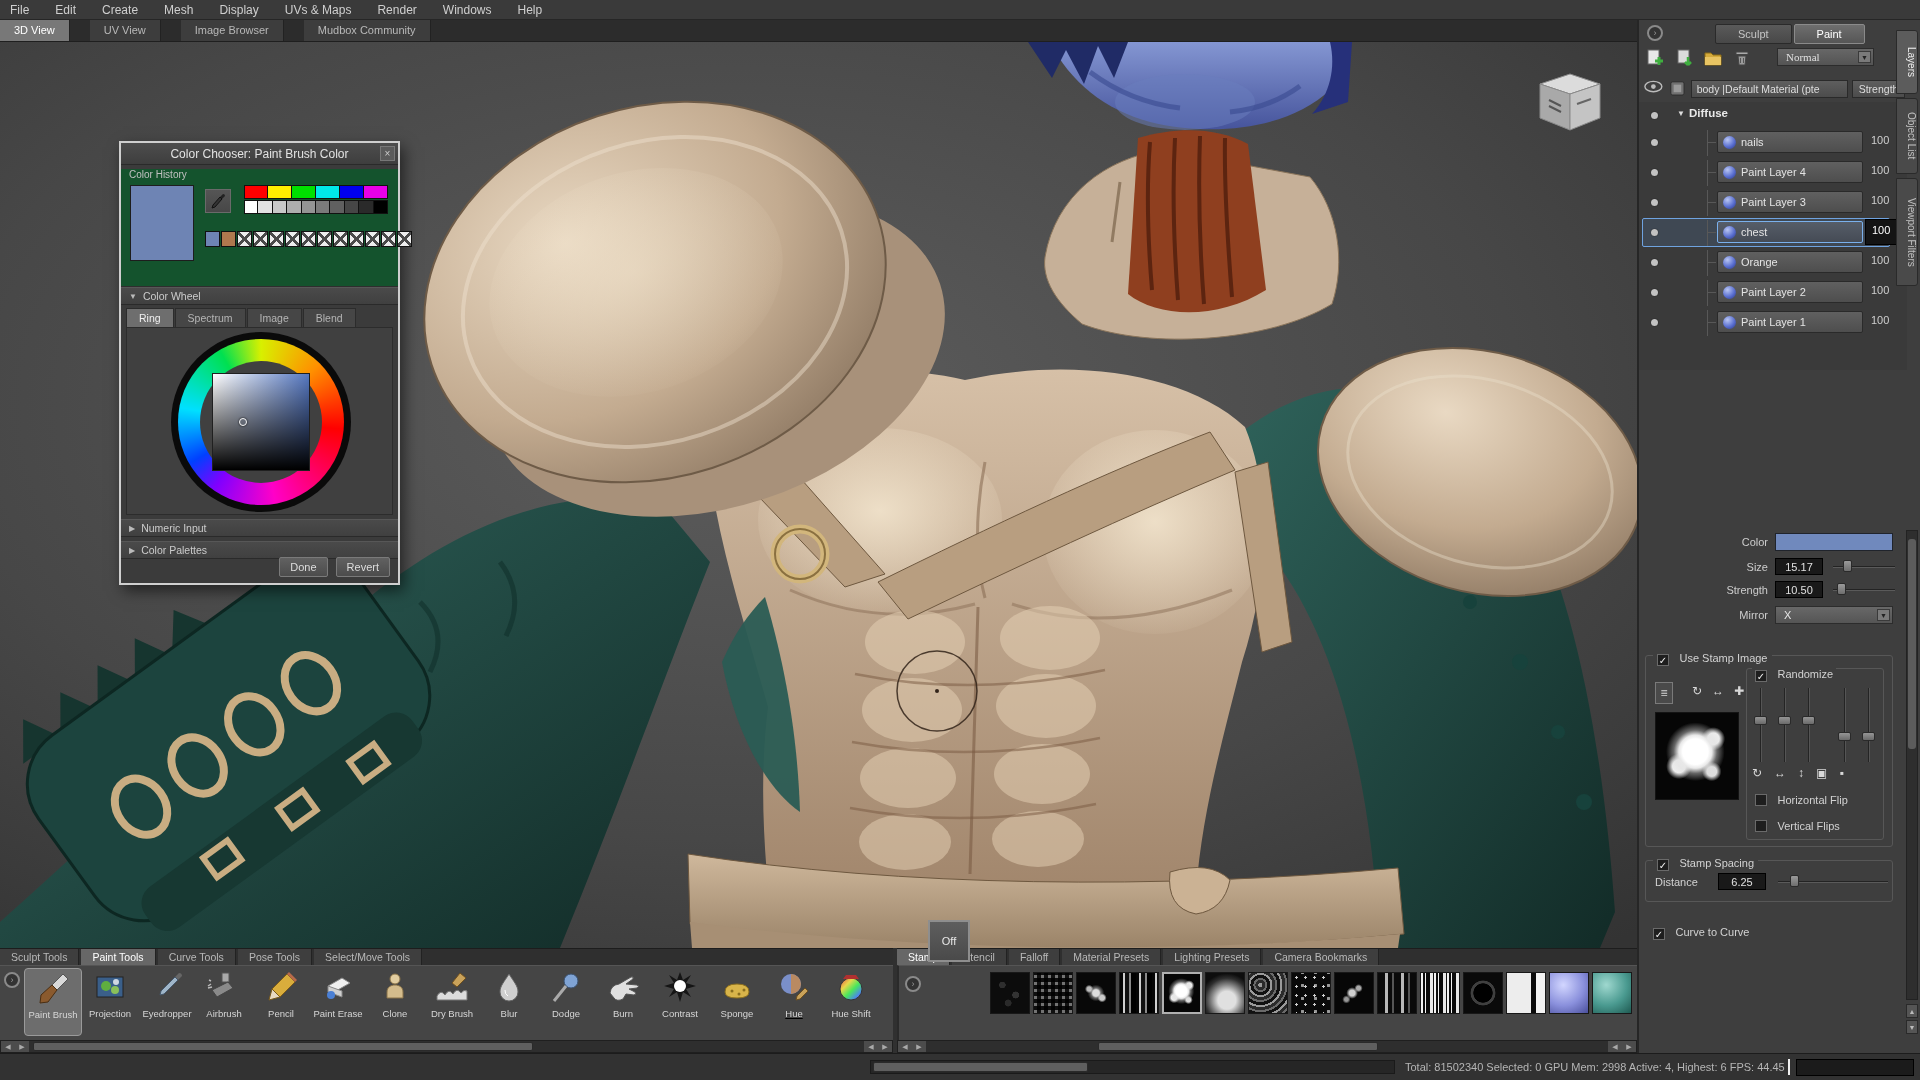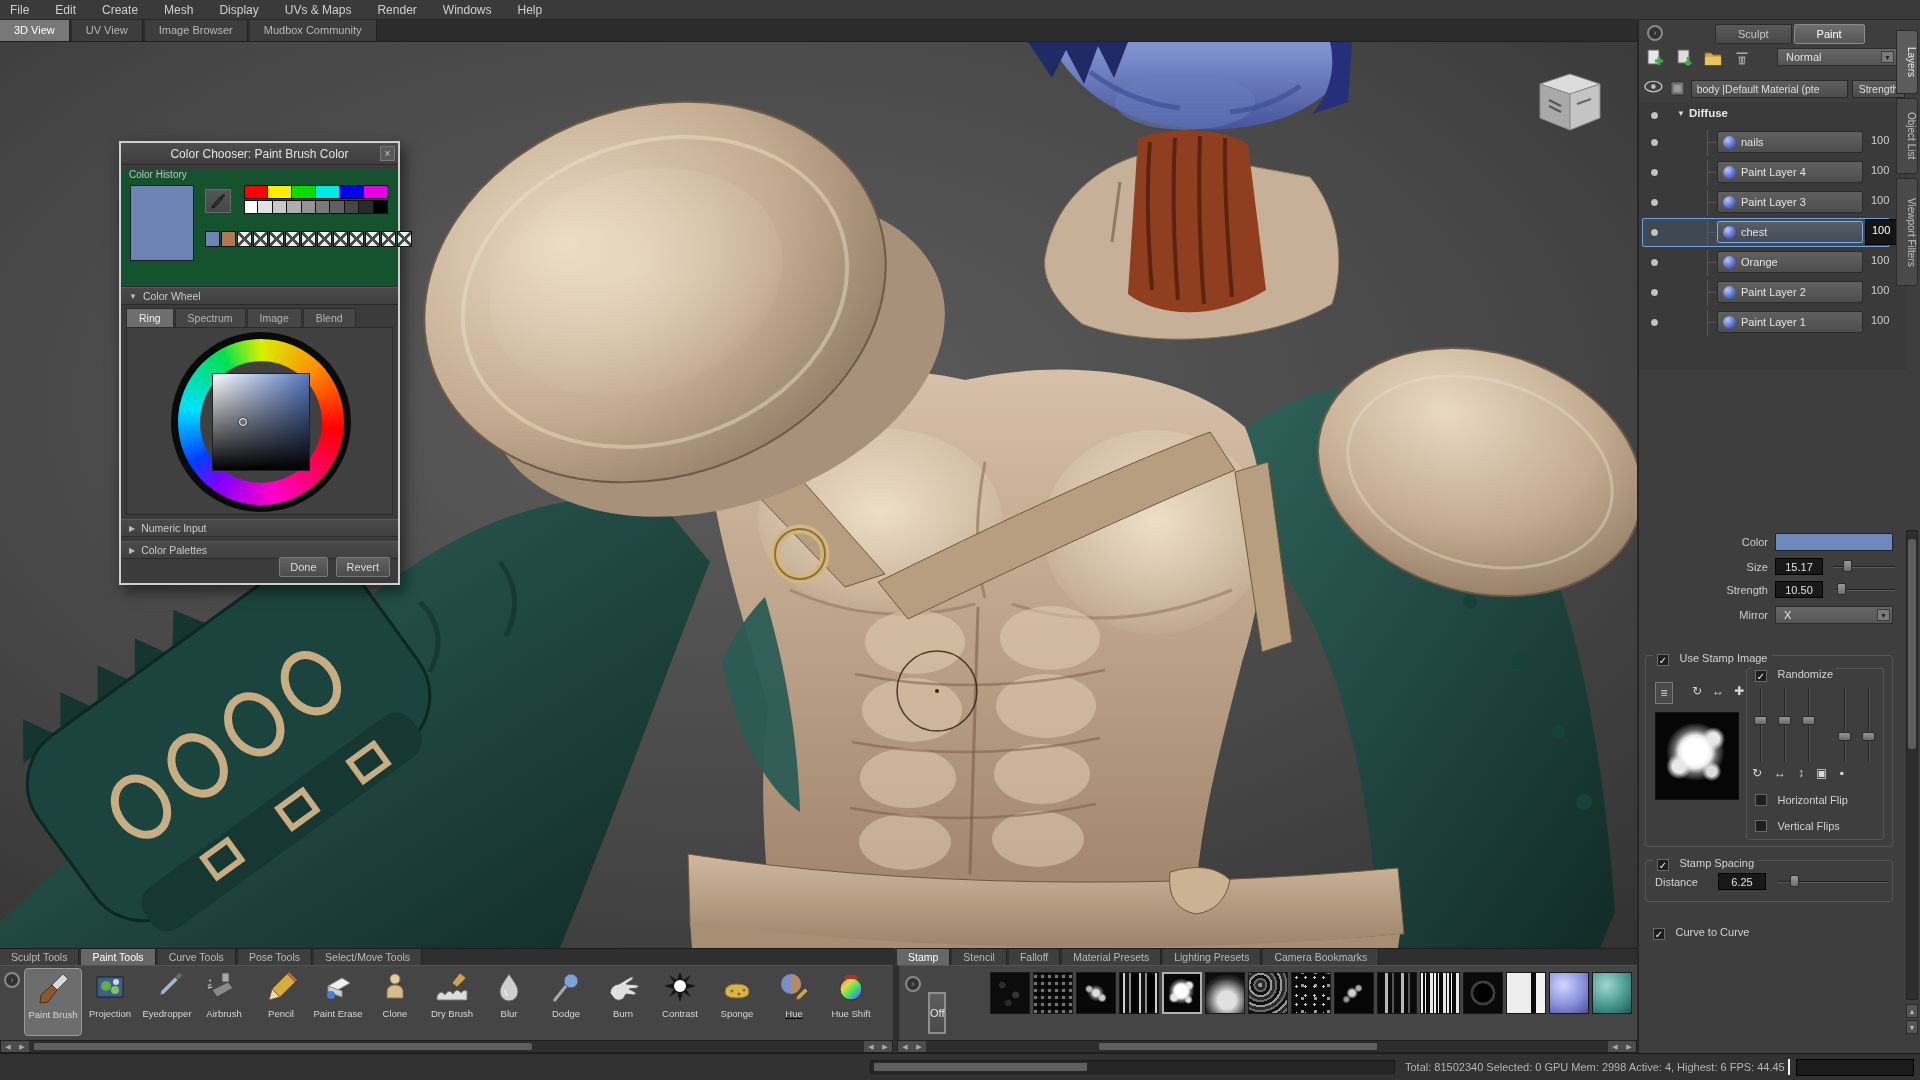--- a/index.html
+++ b/index.html
@@ -5,21 +5,21 @@
   html,body{margin:0;padding:0;width:1920px;height:1080px;overflow:hidden;background:#303030;
     font-family:"Liberation Sans","DejaVu Sans",sans-serif;-webkit-font-smoothing:antialiased;}
   *{box-sizing:border-box;}
   .abs{position:absolute;}
   
   #menubar{position:absolute;left:0;top:0;width:1920px;height:20px;background:#3a3a3a;
     border-bottom:1px solid #262626;display:flex;align-items:center;padding-left:10px;gap:26px;}
   .menu-item{font-size:12px;color:#cfcfcf;cursor:default;}
   
   #viewtabs{position:absolute;left:0;top:20px;width:1637px;height:22px;background:#2c2c2c;
-    border-bottom:1px solid #1f1f1f;display:flex;align-items:stretch;gap:2px;}
+    border-bottom:1px solid #1f1f1f;display:flex;align-items:stretch;gap:20px;}
   .vtab{font-size:11px;color:#b8b8b8;background:#3d3d3d;padding:4px 14px 0 14px;border-right:1px solid #222;}
   .vtab.sel{background:#787878;color:#fff;}
   
   #viewport{position:absolute;left:0;top:42px;width:1637px;height:906px;overflow:hidden;background:#3c3c3c;}
   
   #cc{position:absolute;left:119px;top:141px;width:281px;height:444px;background:#3b3b3b;
     border:2px solid #cfcfcf;box-shadow:4px 6px 14px rgba(0,0,0,.55);}
   #cc-title{height:22px;background:linear-gradient(#4d4d4d,#3e3e3e);border-bottom:1px solid #2a2a2a;
     display:flex;align-items:center;justify-content:center;position:relative;font-size:12px;color:#e2e2e2;}
   #cc-close{position:absolute;right:3px;top:3px;width:15px;height:15px;background:#5a5a5a;border:1px solid #777;
@@ -62,22 +62,22 @@
   
   #rpanel{position:absolute;left:1637px;top:20px;width:283px;height:1033px;background:#3e3e3e;border-left:2px solid #262626;}
   .expander{width:16px;height:16px;border:2px solid #8a8a8a;border-radius:50%;color:#9a9a9a;font-size:9px;
     line-height:12px;text-align:center;background:#333;}
   #mode-tabs{position:absolute;left:76px;top:4px;display:flex;gap:2px;}
   .mtab{font-size:11px;color:#c5c5c5;background:linear-gradient(#5a5a5a,#484848);border:1px solid #2a2a2a;
     padding:3px 22px;border-radius:2px;}
   .mtab.sel{background:linear-gradient(#6e6e6e,#565656);color:#fff;border-color:#8a8a8a;}
   #layer-toolbar{position:absolute;left:6px;top:27px;width:260px;height:22px;display:flex;align-items:center;gap:9px;}
   .lt-icon{width:20px;height:20px;}
-  #blend-dd{position:absolute;left:138px;top:28px;width:120px;height:18px;background:linear-gradient(#676767,#545454);
-    border:1px solid #2c2c2c;font-size:11px;color:#e0e0e0;padding:2px 0 0 8px;}
+  #blend-dd{position:absolute;left:138px;top:28px;width:97px;height:18px;background:linear-gradient(#676767,#545454);
+    border:1px solid #2c2c2c;font-size:11px;color:#e0e0e0;padding:2px 0 0 8px;font-family:Liberation Serif, serif;}
   #blend-dd .dd-arrow{position:absolute;right:2px;top:2px;width:13px;height:12px;background:#7a7a7a;color:#222;
     font-size:7px;text-align:center;line-height:12px;border:1px solid #3a3a3a;}
   #layers-head{position:absolute;left:4px;top:58px;width:262px;height:22px;display:flex;align-items:center;gap:4px;}
   #obj-box{width:166px;height:18px;background:linear-gradient(#5e5e5e,#4c4c4c);border:1px solid #2a2a2a;
     font-size:10.5px;color:#dedede;padding:2px 0 0 5px;overflow:hidden;white-space:nowrap;}
   #strength-box{width:56px;height:18px;background:linear-gradient(#5e5e5e,#4c4c4c);border:1px solid #2a2a2a;
     font-size:10.5px;color:#dedede;padding:2px 0 0 6px;}
   #layers-area{position:absolute;left:0;top:82px;width:268px;height:268px;background:#3a3a3a;}
   #diffuse-row{position:absolute;left:0;top:2px;width:100%;height:22px;}
   .vis-dot{position:absolute;left:12px;top:8px;width:7px;height:7px;border-radius:50%;background:#c2c2c2;box-shadow:0 0 1px #000;}
@@ -134,21 +134,21 @@
   #tooltab-row{position:absolute;left:0;top:948px;width:893px;height:17px;background:#2f2f2f;display:flex;gap:2px;border-top:1px solid #1d1d1d;}
   #stamptab-row{position:absolute;left:897px;top:948px;width:740px;height:17px;background:#2f2f2f;display:flex;gap:2px;border-top:1px solid #1d1d1d;}
   .ttab{font-size:10.5px;color:#b8b8b8;background:#3e3e3e;padding:2px 11px 0 11px;border-right:1px solid #222;}
   .ttab.sel{background:#676767;color:#fff;}
   #tool-area{position:absolute;left:0;top:965px;width:893px;height:75px;background:#454545;border-top:1px solid #555;}
   #stamp-area{position:absolute;left:897px;top:965px;width:740px;height:75px;background:#454545;border-top:1px solid #555;border-left:2px solid #2a2a2a;}
   .tool-cell{position:absolute;top:2px;width:58px;height:68px;border-radius:4px;text-align:center;}
   .tool-cell.sel{background:#6d6d6d;border:1px solid #9a9a9a;}
   .tool-cell svg{width:38px;height:36px;margin-top:2px;}
   .tool-label{font-size:9.5px;color:#d6d6d6;margin-top:-2px;white-space:nowrap;}
-  #off-btn{position:absolute;left:928px;top:992px;width:18px;height:42px;background:linear-gradient(#5e5e5e,#4a4a4a);
+  #off-btn{position:absolute;left:928px;top:920px;width:42px;height:42px;background:linear-gradient(#5e5e5e,#4a4a4a);
     border:2px solid #8e8e8e;color:#e8e8e8;font-size:11px;text-align:center;line-height:38px;}
   .stamp-cell{position:absolute;top:972px;width:40px;height:42px;border:1px solid #181818;}
   .stamp-cell.sel{border:2px solid #b0b0b0;}
   
   .hscroll{position:absolute;top:1040px;height:13px;background:#2e2e2e;border:1px solid #1f1f1f;}
   .hs-arrow{position:absolute;top:0;width:14px;height:11px;background:#4c4c4c;color:#aaa;font-size:7px;
     text-align:center;line-height:11px;}
   .hs-thumb{position:absolute;top:1px;height:9px;background:#5f5f5f;border:1px solid #2a2a2a;border-radius:2px;}
   
   #statusbar{position:absolute;left:0;top:1053px;width:1920px;height:27px;background:#323232;border-top:1px solid #1c1c1c;}

